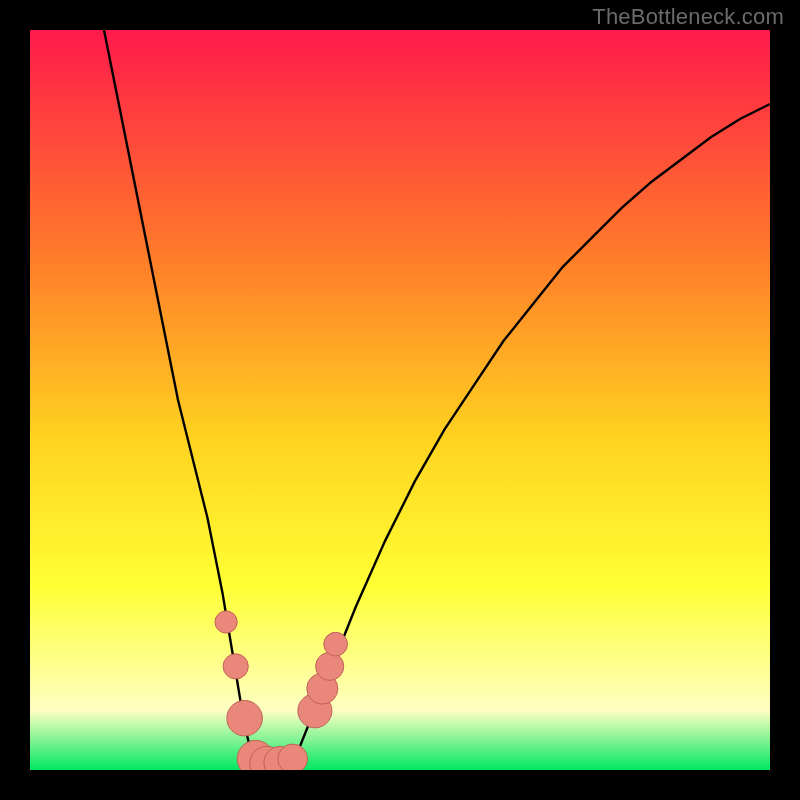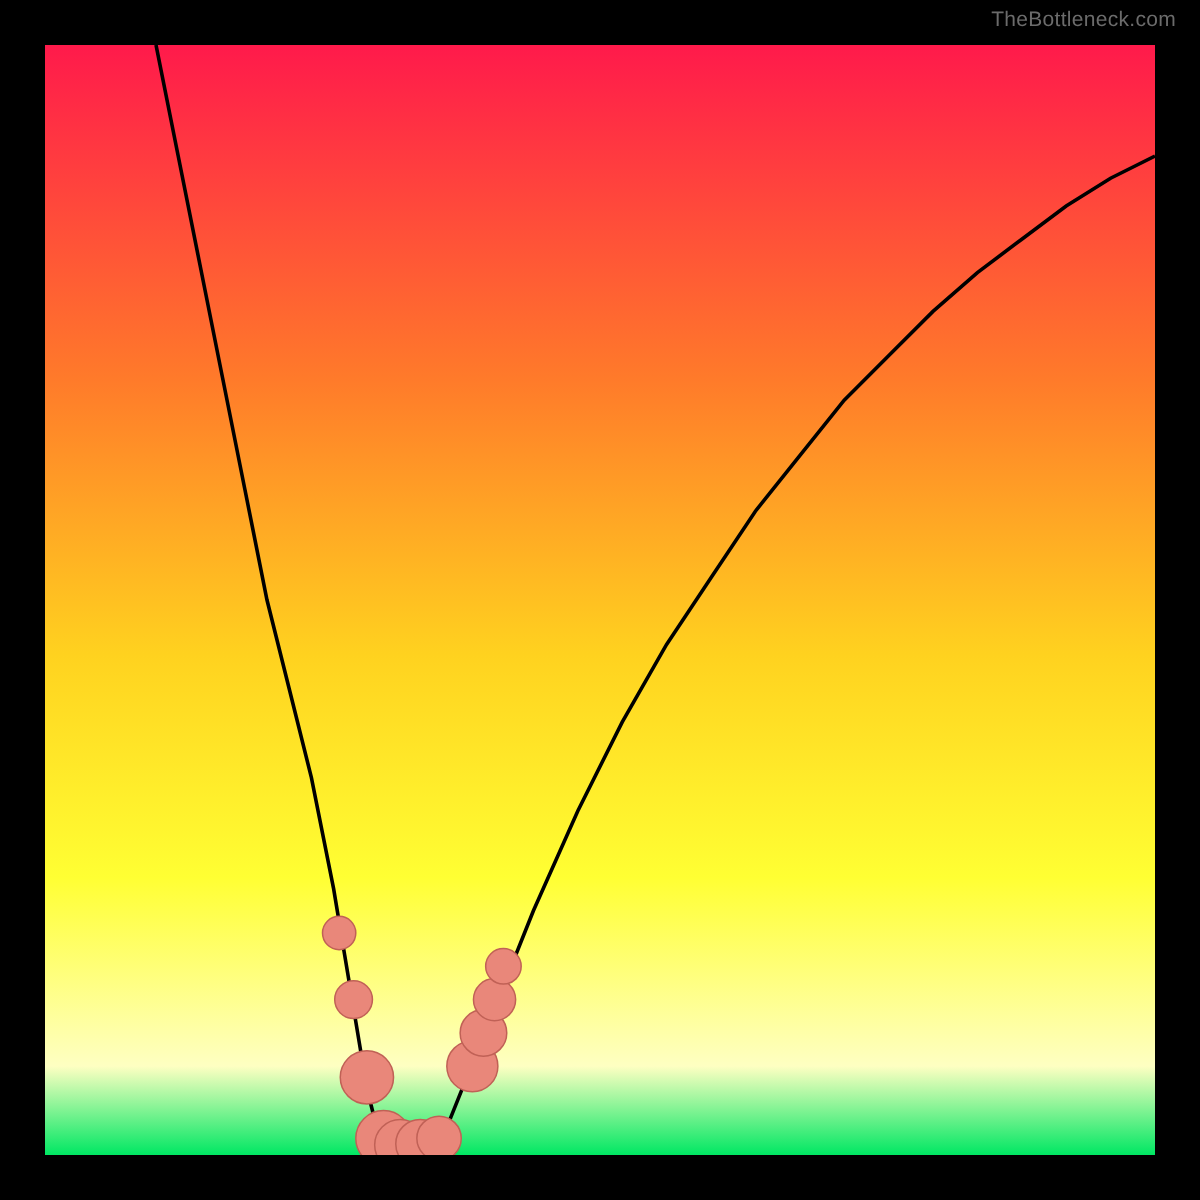--- a/index.html
+++ b/index.html
@@ -22,21 +22,21 @@
     top: 30px;
     width: 740px;
     height: 740px;
     overflow: hidden;
   }
   .watermark {
     position: absolute;
     top: 4px;
     right: 16px;
     color: #6b6b6b;
-    font-size: 14px;
+    font-size: 22px;
     font-weight: 500;
     letter-spacing: 0.2px;
   }
   svg { display: block; }
 </style>
 </head>
 <body>
 
 <div class="frame">
   <div class="watermark">TheBottleneck.com</div>

